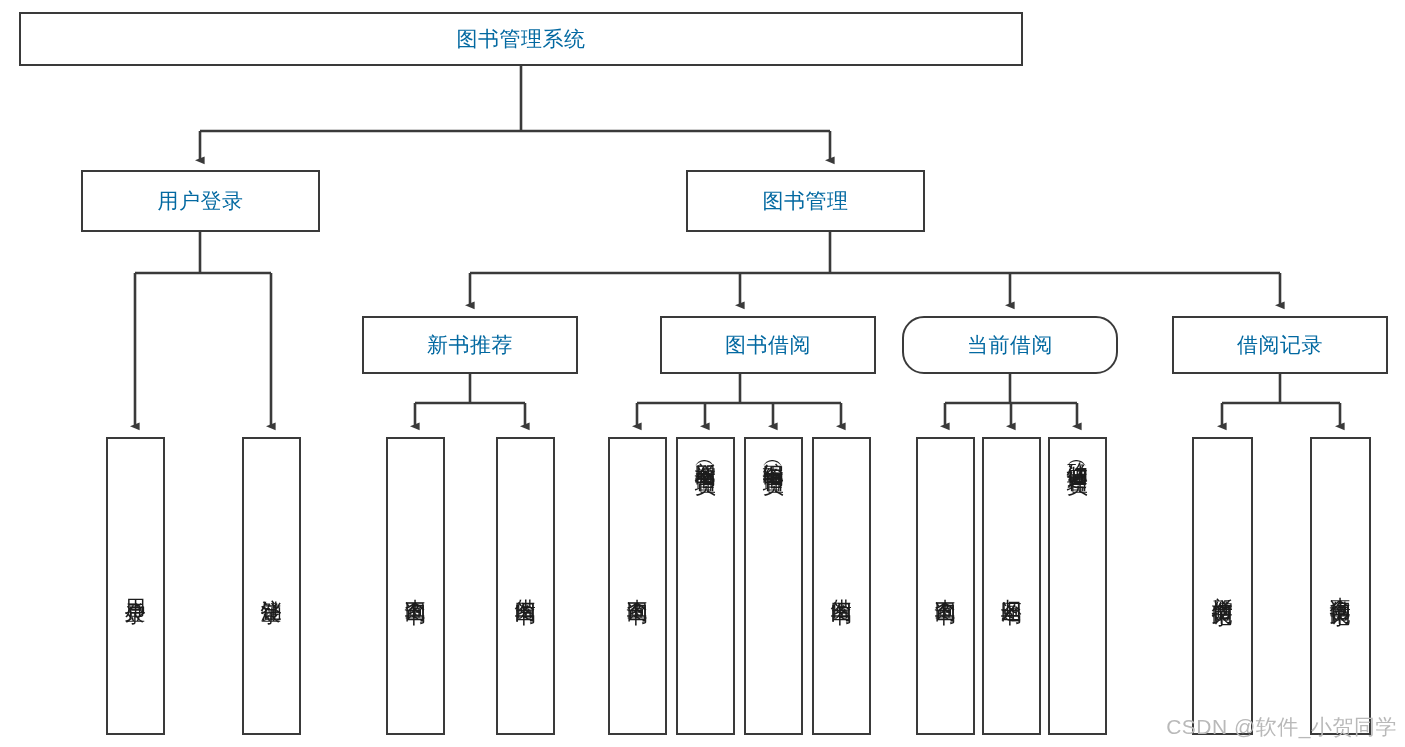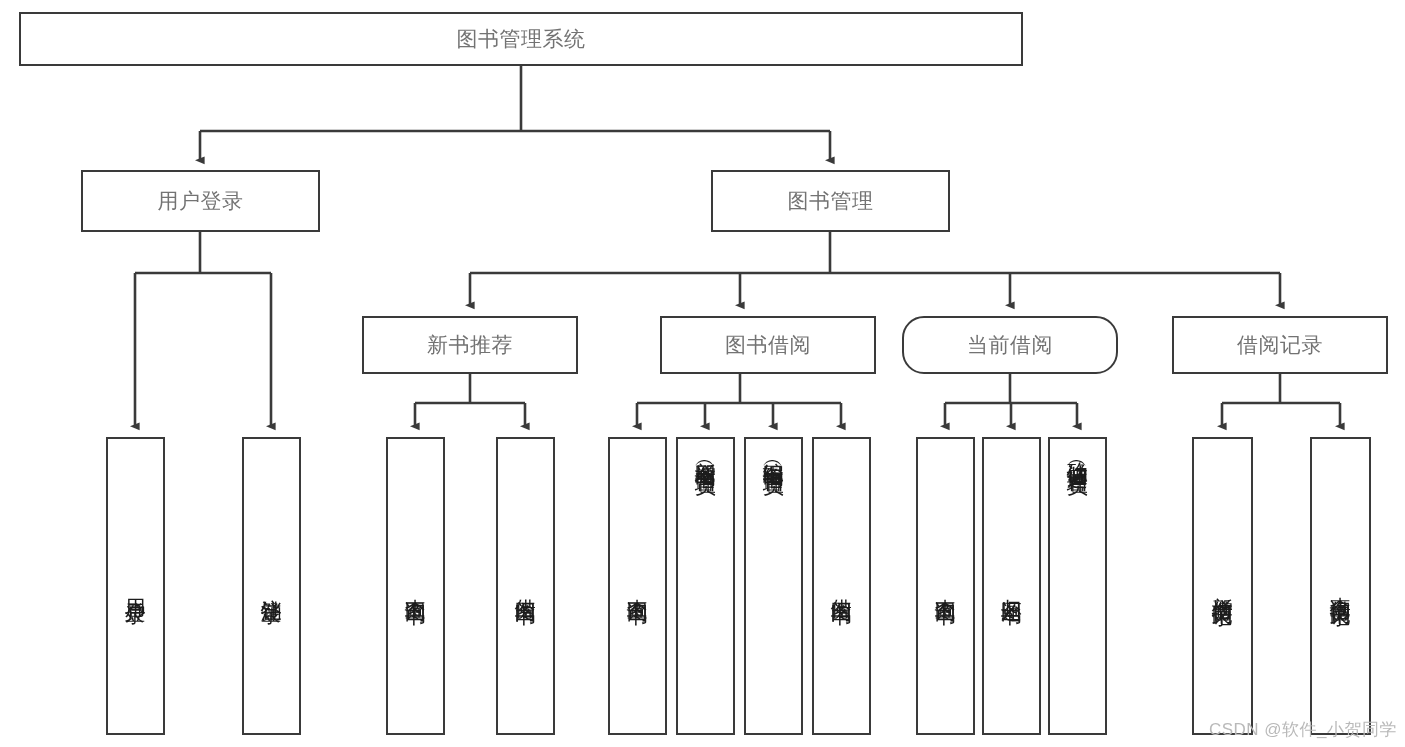--- a/index.html
+++ b/index.html
@@ -37,21 +37,21 @@
     display: flex;
     align-items: center;
     justify-content: center;
     color: #1c1c1c;
   }
   .node-label {
     font-size: 21px;
     line-height: 1.12;
     letter-spacing: 0.5px;
     white-space: nowrap;
-    color: #737373;
+    color: #0369a1;
   }
   .leaf-box {
     position: absolute;
     box-sizing: border-box;
     background: #ffffff;
     border: 2px solid #3a3a3a;
     display: flex;
     align-items: flex-start;
     justify-content: center;
     padding-top: 6px;
@@ -67,21 +67,21 @@
     white-space: nowrap;
   }
   .leaf-box.centered {
     align-items: center;
     padding-top: 0;
   }
   .watermark {
     position: absolute;
     right: 8px;
     bottom: 6px;
-    font-size: 17px;
+    font-size: 21px;
     color: #b9b9b9;
     white-space: nowrap;
     letter-spacing: 0.5px;
   }
 </style>
 </head>
 <body>
 
 <div id="diagram-root">
 
@@ -136,21 +136,21 @@
     </g>
   </svg>
 
   <div class="node-box" style="left:19px; top:12px; width:1004px; height:54px;">
     <span class="node-label">图书管理系统</span>
   </div>
 
   <div class="node-box" style="left:81px; top:170px; width:239px; height:62px;">
     <span class="node-label">用户登录</span>
   </div>
-  <div class="node-box" style="left:711px; top:170px; width:239px; height:62px;">
+  <div class="node-box" style="left:686px; top:170px; width:239px; height:62px;">
     <span class="node-label">图书管理</span>
   </div>
 
   <div class="node-box" style="left:362px; top:316px; width:216px; height:58px;align-items:center;">
     <span class="node-label">新书推荐</span>
   </div>
   <div class="node-box" style="left:660px; top:316px; width:216px; height:58px;">
     <span class="node-label">图书借阅</span>
   </div>
   <div class="node-box" style="left:902px; top:316px; width:216px; height:58px;border-radius:22px;">

